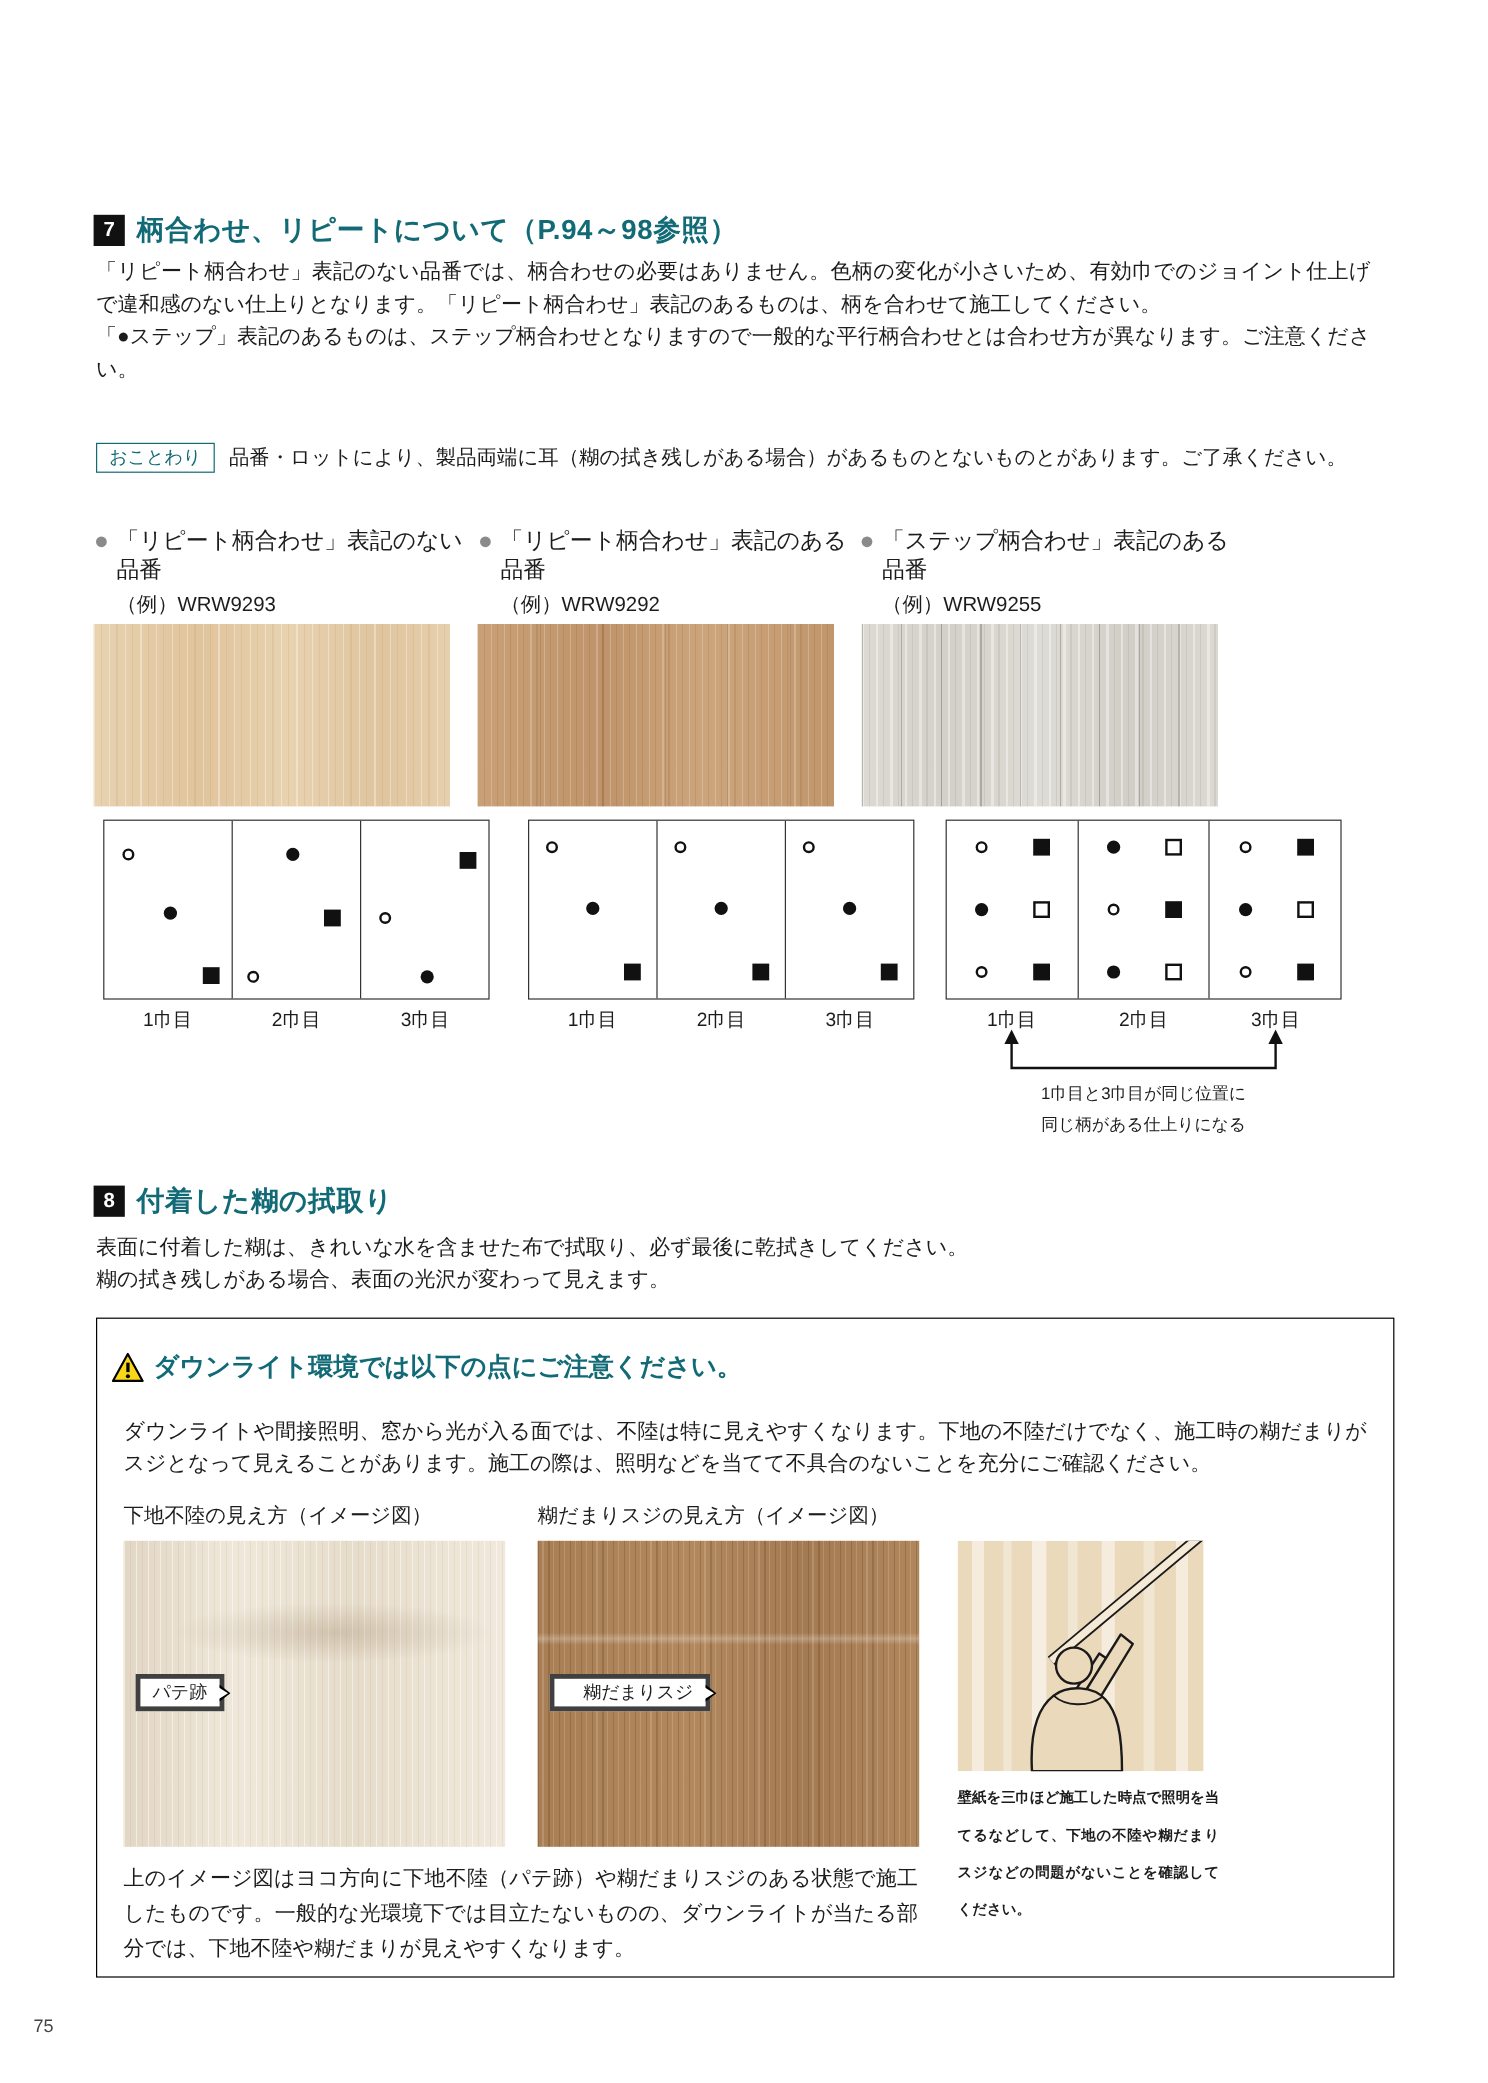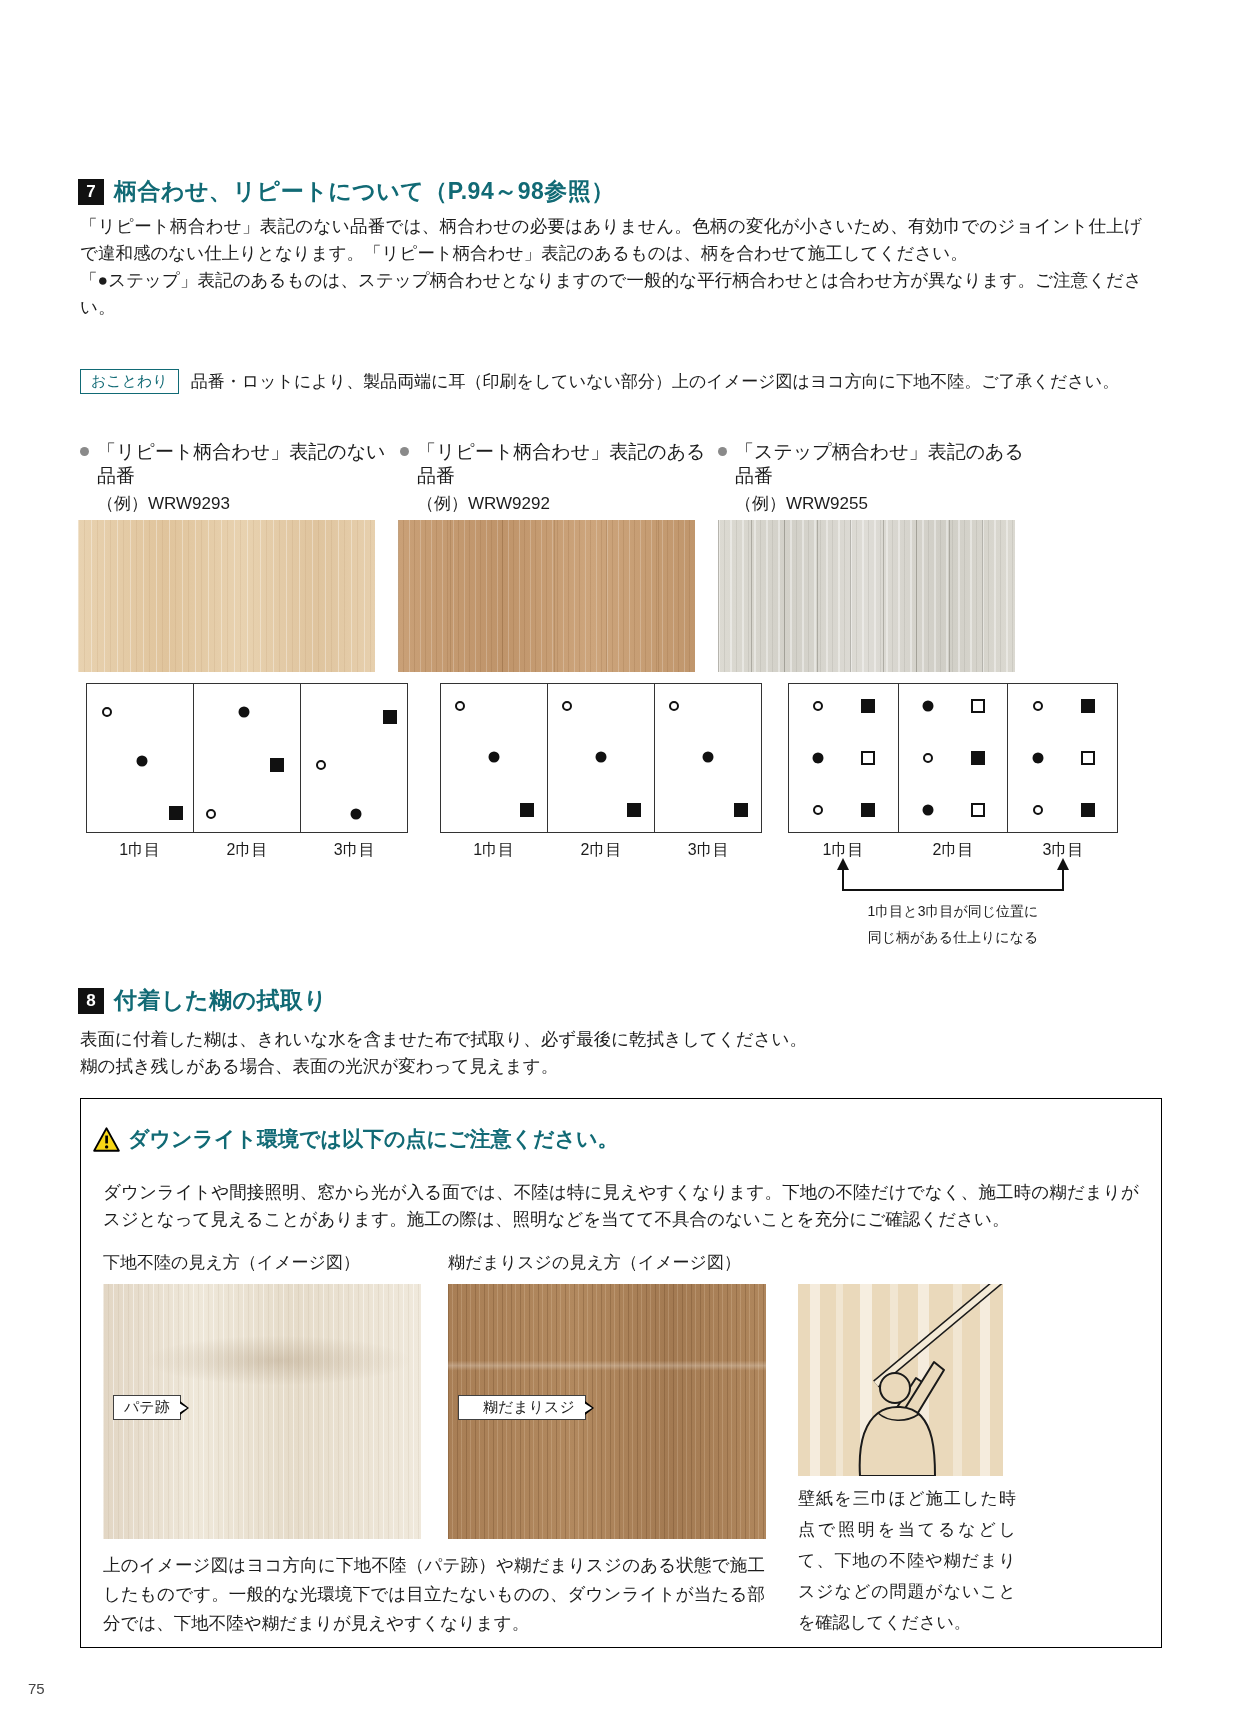--- a/index.html
+++ b/index.html
@@ -62,21 +62,21 @@
 
   .img-putty{background:
     radial-gradient(60% 14% at 55% 30%, rgba(150,125,95,0.28), rgba(150,125,95,0) 70%),
     repeating-linear-gradient(90deg, rgba(255,255,255,0.5) 0 1px, transparent 1px 5px, rgba(160,140,110,0.12) 5px 6px, transparent 6px 10px),
     linear-gradient(90deg,#e2d6c4,#efe8da 30%,#e6dcca 60%,#f0e9dc);}
   .img-glue{background:
     linear-gradient(180deg, rgba(255,255,255,0) 30%, rgba(255,255,255,0.25) 32%, rgba(255,255,255,0) 34%),
     repeating-linear-gradient(90deg, rgba(90,55,25,0.25) 0 1px, transparent 1px 4px, rgba(255,235,210,0.18) 4px 5px, transparent 5px 9px),
     linear-gradient(90deg,#a87e55,#b2895f 40%,#a37a52 70%,#b0875d);}
 
-  .tag{position:absolute;background:#fff;border:1px solid #404040;padding:2px 10px;font-size:15px;white-space:nowrap;}
+  .tag{position:absolute;background:#fff;border:4px solid #404040;padding:2px 10px;font-size:15px;white-space:nowrap;}
   .tag::after{content:"";position:absolute;right:-9px;top:50%;transform:translateY(-50%);
     border-left:9px solid #000;border-top:7px solid transparent;border-bottom:7px solid transparent;}
   .tag::before{content:"";position:absolute;right:-7px;top:50%;transform:translateY(-50%);z-index:1;
     border-left:8px solid #fff;border-top:5px solid transparent;border-bottom:5px solid transparent;}
 
   .page-num{font-size:15px;color:#444;}
 </style>
 </head>
 <body>
 
@@ -88,21 +88,21 @@
   </div>
 
   <div class="abs para" style="left:80px;top:213px;width:1062px;">
     <div>「リピート柄合わせ」表記のない品番では、柄合わせの必要はありません。色柄の変化が小さいため、有効巾でのジョイント仕上げで違和感のない仕上りとなります。「リピート柄合わせ」表記のあるものは、柄を合わせて施工してください。</div>
     <div>「●ステップ」表記のあるものは、ステップ柄合わせとなりますので一般的な平行柄合わせとは合わせ方が異なります。ご注意ください。</div>
   </div>
 
 
   <div class="abs note-row" style="left:80px;top:356px;width:1070px;">
     <div class="note-box">おことわり</div>
-    <div class="note-text">品番・ロットにより、製品両端に耳（印刷をしていない部分）上のイメージ図はヨコ方向に下地不陸。ご了承ください。</div>
+    <div class="note-text">品番・ロットにより、製品両端に耳（糊の拭き残しがある場合）があるものとないものとがあります。ご了承ください。</div>
   </div>
 
   <div class="abs" style="left:80px;top:440px;width:315px;">
     <div class="col-label">
         <span class="bullet"></span>
       <span>「リピート柄合わせ」表記のない品番</span>
       </div>
     <div class="col-example">（例）WRW9293</div>
   </div>
   <div class="abs" style="left:400px;top:440px;width:315px;">
@@ -258,18 +258,18 @@
       <path d="M96 128 L118 94 L127 100 L104 134 Z" fill="#ead9bb" stroke="#1a1a1a" stroke-width="2" stroke-linejoin="round"></path>
       <path d="M106 126 L136 78 L146 86 L118 132 Z" fill="#ead9bb" stroke="#1a1a1a" stroke-width="2" stroke-linejoin="round"></path>
 
       <circle cx="97" cy="104" r="15" fill="#ead9bb" stroke="#1a1a1a" stroke-width="2"></circle>
 
       <path d="M62 192 C60 158 67 139 80 129 C92 120 113 121 123 132 C133 143 137 160 137 192 Z" fill="#ead9bb" stroke="#1a1a1a" stroke-width="2"></path>
       <path d="M80 129 C90 138 108 139 121 130" fill="none" stroke="#1a1a1a" stroke-width="1.6"></path>
     </svg>
 
     <div class="abs para" style="left:22px;top:452px;width:662px;line-height:29px;">上のイメージ図はヨコ方向に下地不陸（パテ跡）や糊だまりスジのある状態で施工したものです。一般的な光環境下では目立たないものの、ダウンライトが当たる部分では、下地不陸や糊だまりが見えやすくなります。</div>
-    <div class="abs" style="left:717px;top:384px;width:218px;font-size:17px;line-height:31px;text-align:justify;">壁紙を三巾ほど施工した時点で照明を当てるなどして、下地の不陸や糊だまりスジなどの問題がないことを確認してください。</div>
+    <div class="abs" style="left:717px;top:384px;width:218px;font-size:12px;line-height:31px;text-align:justify;font-weight:bold;">壁紙を三巾ほど施工した時点で照明を当てるなどして、下地の不陸や糊だまりスジなどの問題がないことを確認してください。</div>
   </div>
 
   <div class="abs page-num" style="left:28px;top:1680px;">75</div>
 
 </div>
 
 </body></html>

